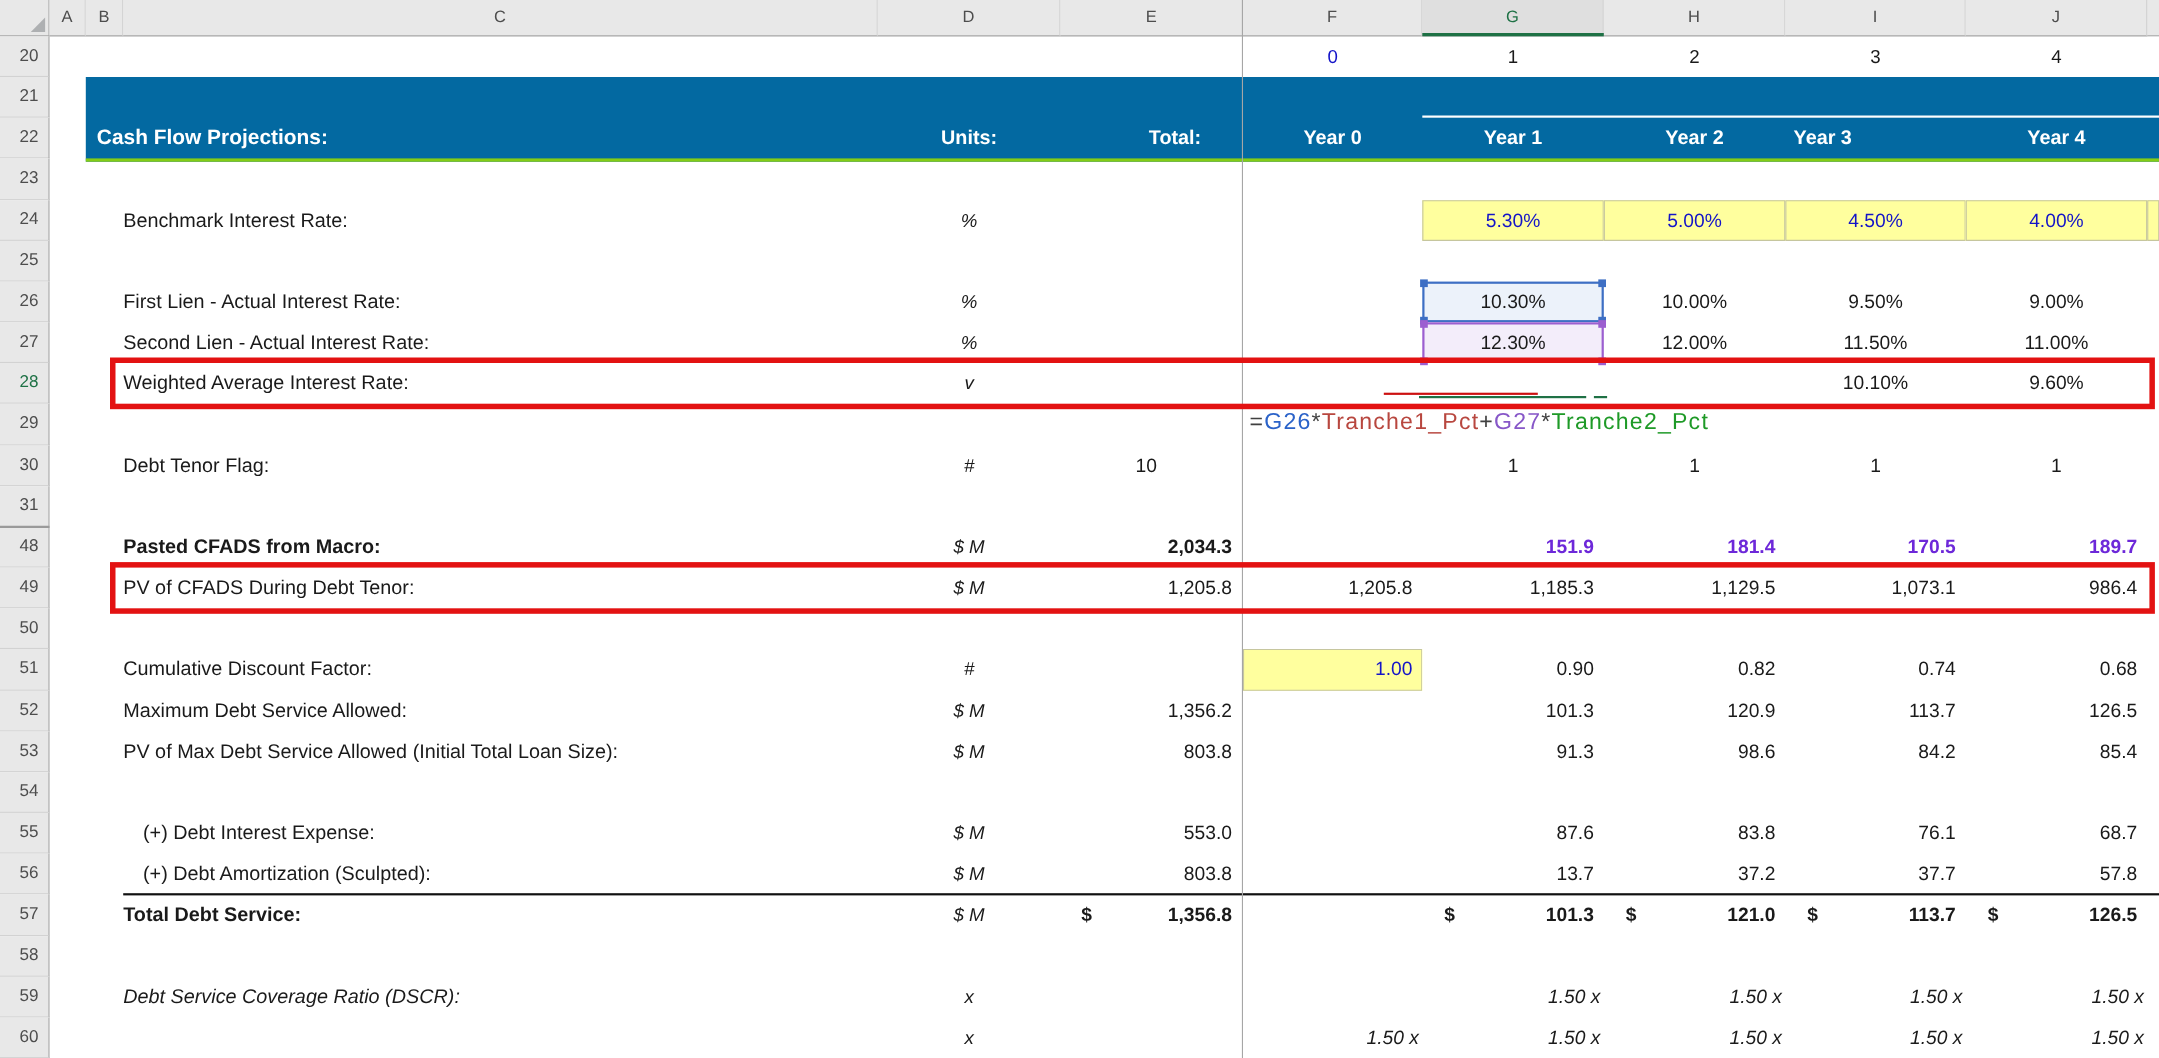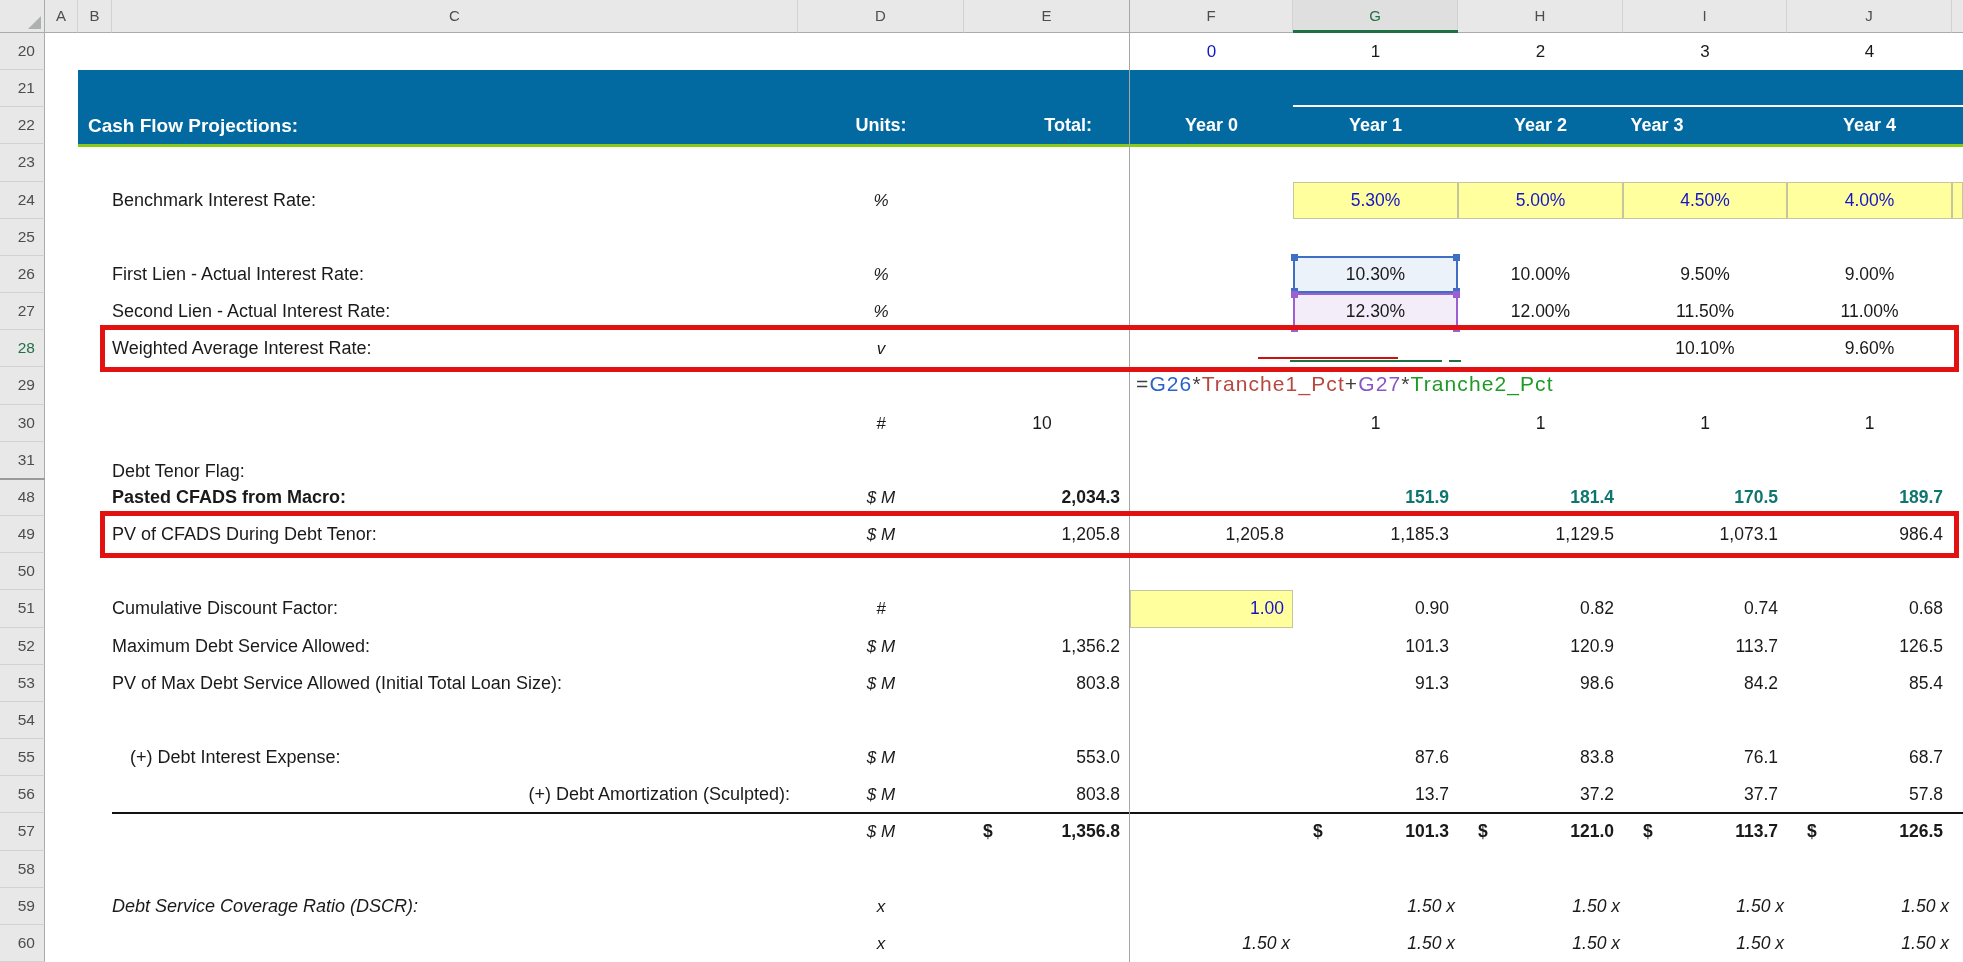--- a/index.html
+++ b/index.html
@@ -24,21 +24,21 @@
   .bandlab{position:absolute;color:#fff;font-weight:bold;font-size:18px;}
   .yearlab{position:absolute;color:#fff;font-weight:bold;font-size:18px;text-align:center;}
   .cell{position:absolute;font-size:17.5px;white-space:nowrap;z-index:2;box-sizing:border-box;}
   .lbl{font-size:18px;}
   .units{text-align:center;font-style:italic;font-size:17px;}
   .num{text-align:right;}
   .ctr{text-align:center;}
   .b{font-weight:bold;}
   .i{font-style:italic;}
   .blue{color:#1414C8;}
-  .green{color:#0f766e;font-weight:bold;}
+  .green{color:#6d28d9;font-weight:bold;}
   .yellow{background:#FFFF9E;box-shadow:inset 0 0 0 1px #C6C69E;}
   .tv{position:absolute;font-size:17px;text-align:center;z-index:2;}
   .rf{position:absolute;z-index:1;box-sizing:border-box;}
   .hd{position:absolute;width:7px;height:7px;z-index:3;}
   .redbox{position:absolute;border:5px solid #E31212;box-sizing:border-box;z-index:6;pointer-events:none;}
   .line{position:absolute;pointer-events:none;}
   .formula{position:absolute;z-index:5;font-size:21px;letter-spacing:1.1px;white-space:nowrap;margin-top:36px;}
 </style>
 </head>
 <body>
@@ -129,21 +129,21 @@
     <div class="cell lbl" style="top: 293.12px; height: 37.16px; line-height: 37.16px; left: 112px; width: 660px;">Second Lien - Actual Interest Rate:</div>
     <div class="cell units" style="top: 293.12px; height: 37.16px; line-height: 37.16px; left: 798px; width: 166px;">%</div>
     <div class="cell ctr" style="top: 293.12px; height: 37.16px; line-height: 37.16px; left: 1293px; width: 165px;">12.30%</div>
     <div class="cell ctr" style="top: 293.12px; height: 37.16px; line-height: 37.16px; left: 1458px; width: 165px;">12.00%</div>
     <div class="cell ctr" style="top: 293.12px; height: 37.16px; line-height: 37.16px; left: 1623px; width: 164px;">11.50%</div>
     <div class="cell ctr" style="top: 293.12px; height: 37.16px; line-height: 37.16px; left: 1787px; width: 165px;">11.00%</div>
     <div class="cell lbl" style="top: 330.28px; height: 37.16px; line-height: 37.16px; left: 112px; width: 660px;">Weighted Average Interest Rate:</div>
     <div class="cell units" style="top: 330.28px; height: 37.16px; line-height: 37.16px; left: 798px; width: 166px;">v</div>
     <div class="cell ctr" style="top: 330.28px; height: 37.16px; line-height: 37.16px; left: 1623px; width: 164px;">10.10%</div>
     <div class="cell ctr" style="top: 330.28px; height: 37.16px; line-height: 37.16px; left: 1787px; width: 165px;">9.60%</div>
-    <div class="cell lbl" style="top: 404.6px; height: 37.16px; line-height: 37.16px; left: 112px; width: 660px; margin-top: 48px;">Debt Tenor Flag:</div>
+    <div class="cell lbl" style="top: 404.6px; height: 37.16px; line-height: 37.16px; left: 112px; width: 660px;">Debt Tenor Flag:</div>
     <div class="cell units" style="top: 404.6px; height: 37.16px; line-height: 37.16px; left: 798px; width: 166px;">#</div>
     <div class="cell ctr" style="top: 404.6px; height: 37.16px; line-height: 37.16px; left: 964px; width: 156px;">10</div>
     <div class="cell ctr" style="top: 404.6px; height: 37.16px; line-height: 37.16px; left: 1293px; width: 165px;">1</div>
     <div class="cell ctr" style="top: 404.6px; height: 37.16px; line-height: 37.16px; left: 1458px; width: 165px;">1</div>
     <div class="cell ctr" style="top: 404.6px; height: 37.16px; line-height: 37.16px; left: 1623px; width: 164px;">1</div>
     <div class="cell ctr" style="top: 404.6px; height: 37.16px; line-height: 37.16px; left: 1787px; width: 165px;">1</div>
     <div class="cell lbl b" style="top: 478.92px; height: 37.16px; line-height: 37.16px; left: 112px; width: 660px;">Pasted CFADS from Macro:</div>
     <div class="cell units" style="top: 478.92px; height: 37.16px; line-height: 37.16px; left: 798px; width: 166px;">$ M</div>
     <div class="cell num b" style="top: 478.92px; height: 37.16px; line-height: 37.16px; left: 964px; width: 156px;">2,034.3</div>
     <div class="cell num green b" style="top: 478.92px; height: 37.16px; line-height: 37.16px; left: 1293px; width: 156px;">151.9</div>
@@ -179,28 +179,29 @@
     <div class="cell num" style="top: 664.72px; height: 37.16px; line-height: 37.16px; left: 1458px; width: 156px;">98.6</div>
     <div class="cell num" style="top: 664.72px; height: 37.16px; line-height: 37.16px; left: 1623px; width: 155px;">84.2</div>
     <div class="cell num" style="top: 664.72px; height: 37.16px; line-height: 37.16px; left: 1787px; width: 156px;">85.4</div>
     <div class="cell lbl" style="top: 739.04px; height: 37.16px; line-height: 37.16px; left: 130px; width: 660px;">(+) Debt Interest Expense:</div>
     <div class="cell units" style="top: 739.04px; height: 37.16px; line-height: 37.16px; left: 798px; width: 166px;">$ M</div>
     <div class="cell num" style="top: 739.04px; height: 37.16px; line-height: 37.16px; left: 964px; width: 156px;">553.0</div>
     <div class="cell num" style="top: 739.04px; height: 37.16px; line-height: 37.16px; left: 1293px; width: 156px;">87.6</div>
     <div class="cell num" style="top: 739.04px; height: 37.16px; line-height: 37.16px; left: 1458px; width: 156px;">83.8</div>
     <div class="cell num" style="top: 739.04px; height: 37.16px; line-height: 37.16px; left: 1623px; width: 155px;">76.1</div>
     <div class="cell num" style="top: 739.04px; height: 37.16px; line-height: 37.16px; left: 1787px; width: 156px;">68.7</div>
-    <div class="cell lbl" style="top: 776.2px; height: 37.16px; line-height: 37.16px; left: 130px; width: 660px; text-align: right;">(+) Debt Amortization (Sculpted):</div>
+    <div class="cell lbl" style="top: 776.2px; height: 37.16px; line-height: 37.16px; left: 130px; width: 660px;">(+) Debt Amortization (Sculpted):</div>
     <div class="cell units" style="top: 776.2px; height: 37.16px; line-height: 37.16px; left: 798px; width: 166px;">$ M</div>
     <div class="cell num" style="top: 776.2px; height: 37.16px; line-height: 37.16px; left: 964px; width: 156px;">803.8</div>
     <div class="cell num" style="top: 776.2px; height: 37.16px; line-height: 37.16px; left: 1293px; width: 156px;">13.7</div>
     <div class="cell num" style="top: 776.2px; height: 37.16px; line-height: 37.16px; left: 1458px; width: 156px;">37.2</div>
     <div class="cell num" style="top: 776.2px; height: 37.16px; line-height: 37.16px; left: 1623px; width: 155px;">37.7</div>
     <div class="cell num" style="top: 776.2px; height: 37.16px; line-height: 37.16px; left: 1787px; width: 156px;">57.8</div>
     <div class="line" style="left: 112px; top: 811.86px; width: 1851px; height: 2px; background: rgb(17, 17, 17); z-index: 3;"></div>
+    <div class="cell lbl b" style="top: 813.36px; height: 37.16px; line-height: 37.16px; left: 112px; width: 660px;">Total Debt Service:</div>
     <div class="cell units" style="top: 813.36px; height: 37.16px; line-height: 37.16px; left: 798px; width: 166px;">$ M</div>
     <div class="cell num b" style="top: 813.36px; height: 37.16px; line-height: 37.16px; left: 964px; width: 156px;">1,356.8</div>
     <div class="cell b" style="top: 813.36px; height: 37.16px; line-height: 37.16px; left: 983px; width: 24px;">$</div>
     <div class="cell num b" style="top: 813.36px; height: 37.16px; line-height: 37.16px; left: 1293px; width: 156px;">101.3</div>
     <div class="cell b" style="top: 813.36px; height: 37.16px; line-height: 37.16px; left: 1313px; width: 24px;">$</div>
     <div class="cell num b" style="top: 813.36px; height: 37.16px; line-height: 37.16px; left: 1458px; width: 156px;">121.0</div>
     <div class="cell b" style="top: 813.36px; height: 37.16px; line-height: 37.16px; left: 1478px; width: 24px;">$</div>
     <div class="cell num b" style="top: 813.36px; height: 37.16px; line-height: 37.16px; left: 1623px; width: 155px;">113.7</div>
     <div class="cell b" style="top: 813.36px; height: 37.16px; line-height: 37.16px; left: 1643px; width: 24px;">$</div>
     <div class="cell num b" style="top: 813.36px; height: 37.16px; line-height: 37.16px; left: 1787px; width: 156px;">126.5</div>

